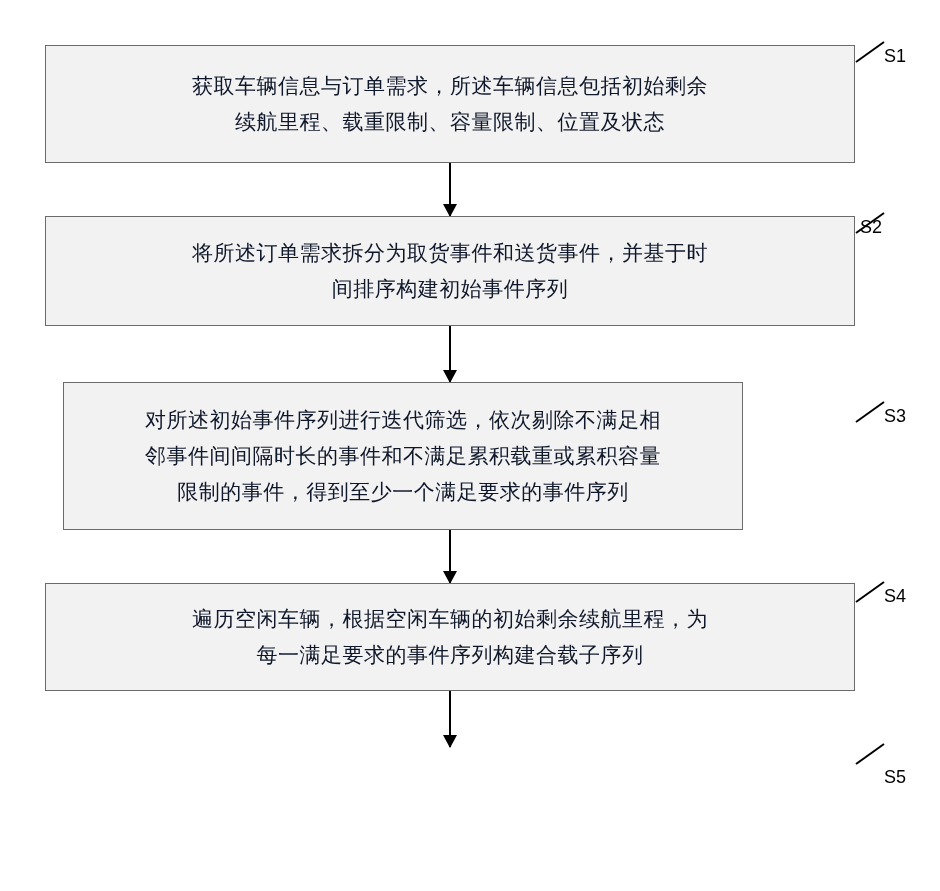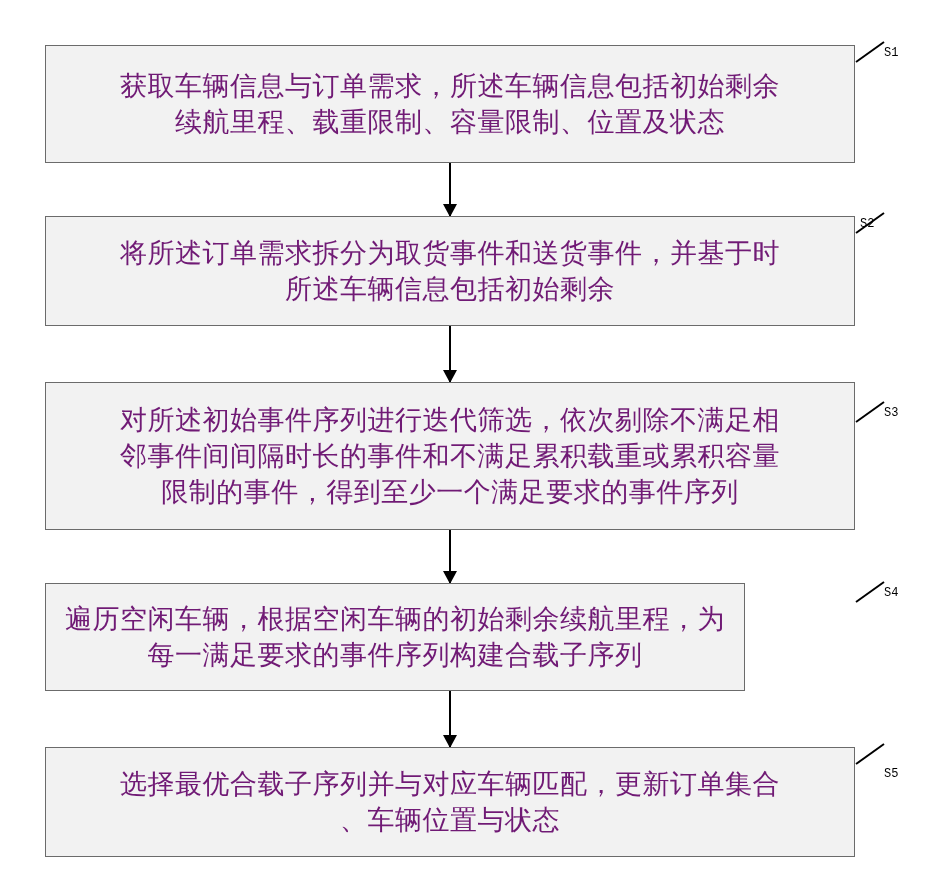--- a/index.html
+++ b/index.html
@@ -20,23 +20,23 @@
   .flow-step {
     position: absolute;
     box-sizing: border-box;
     border: 1px solid #6b6b6b;
     background: #f2f2f2;
     display: flex;
     align-items: center;
     justify-content: center;
   }
   .step-text {
-    font-size: 27px;
+    font-size: 21px;
     line-height: 36px;
-    color: #701a75;
+    color: #0f172a;
     text-align: center;
     letter-spacing: 0.5px;
     padding: 0 14px;
     white-space: pre-line;
   }
   .arrow {
     position: absolute;
     width: 2px;
     background: #000000;
   }
@@ -46,23 +46,23 @@
     left: -6px;
     bottom: -1px;
     width: 0;
     height: 0;
     border-left: 7px solid transparent;
     border-right: 7px solid transparent;
     border-top: 13px solid #000000;
   }
   .step-label {
     position: absolute;
-    font-size: 12px;
+    font-size: 18px;
     color: #000000;
-    font-family: Liberation Mono, monospace;
+    font-family: Liberation Sans, sans-serif;
   }
   .label-tick {
     position: absolute;
     width: 30px;
     height: 22px;
     border: none;
     pointer-events: none;
   }
   .label-tick svg {
     display: block;
@@ -81,62 +81,58 @@
     <svg width="34" height="26" viewBox="0 0 34 26">
         <path d="M2 24 L30 4" stroke="#000000" stroke-width="2" fill="none"></path>
       </svg>
   </div>
   <div class="step-label" style="left:884px; top:46px;">S1</div>
 
   <div class="arrow" style="left:449px; top:163px; height:53px;"></div>
 
   <div class="flow-step" style="left:45px; top:216px; width:810px; height:110px;">
     <div class="step-text">将所述订单需求拆分为取货事件和送货事件，并基于时
-所述车辆信息包括初始剩余</div>
+间排序构建初始事件序列</div>
   </div>
   <div class="label-tick" style="left:854px; top:209px;">
     <svg width="34" height="26" viewBox="0 0 34 26">
         <path d="M2 24 L30 4" stroke="#000000" stroke-width="2" fill="none"></path>
       </svg>
   </div>
   <div class="step-label" style="left:860px; top:217px;">S2</div>
 
   <div class="arrow" style="left:449px; top:326px; height:56px;"></div>
 
-  <div class="flow-step" style="left:45px; top:382px; width:810px; height:148px;">
+  <div class="flow-step" style="left:63px; top:382px; width:680px; height:148px;">
     <div class="step-text">对所述初始事件序列进行迭代筛选，依次剔除不满足相
 邻事件间间隔时长的事件和不满足累积载重或累积容量
 限制的事件，得到至少一个满足要求的事件序列</div>
   </div>
   <div class="label-tick" style="left:854px; top:398px;">
     <svg width="34" height="26" viewBox="0 0 34 26">
         <path d="M2 24 L30 4" stroke="#000000" stroke-width="2" fill="none"></path>
       </svg>
   </div>
   <div class="step-label" style="left:884px; top:406px;text-align:right;">S3</div>
 
   <div class="arrow" style="left:449px; top:530px; height:53px;"></div>
 
-  <div class="flow-step" style="left:45px; top:583px; width:700px; height:108px;">
+  <div class="flow-step" style="left:45px; top:583px; width:810px; height:108px;">
     <div class="step-text">遍历空闲车辆，根据空闲车辆的初始剩余续航里程，为
 每一满足要求的事件序列构建合载子序列</div>
   </div>
   <div class="label-tick" style="left:854px; top:578px;">
     <svg width="34" height="26" viewBox="0 0 34 26">
         <path d="M2 24 L30 4" stroke="#000000" stroke-width="2" fill="none"></path>
       </svg>
   </div>
   <div class="step-label" style="left:884px; top:586px;text-align:center;">S4</div>
 
   <div class="arrow" style="left:449px; top:691px; height:56px;"></div>
 
-  <div class="flow-step" style="left:45px; top:747px; width:810px; height:110px;">
-    <div class="step-text">选择最优合载子序列并与对应车辆匹配，更新订单集合
-、车辆位置与状态</div>
-  </div>
   <div class="label-tick" style="left:854px; top:740px;">
     <svg width="34" height="26" viewBox="0 0 34 26">
         <path d="M2 24 L30 4" stroke="#000000" stroke-width="2" fill="none"></path>
       </svg>
   </div>
   <div class="step-label" style="left:884px; top:767px;">S5</div>
 
 </div>
 
 </body></html>

